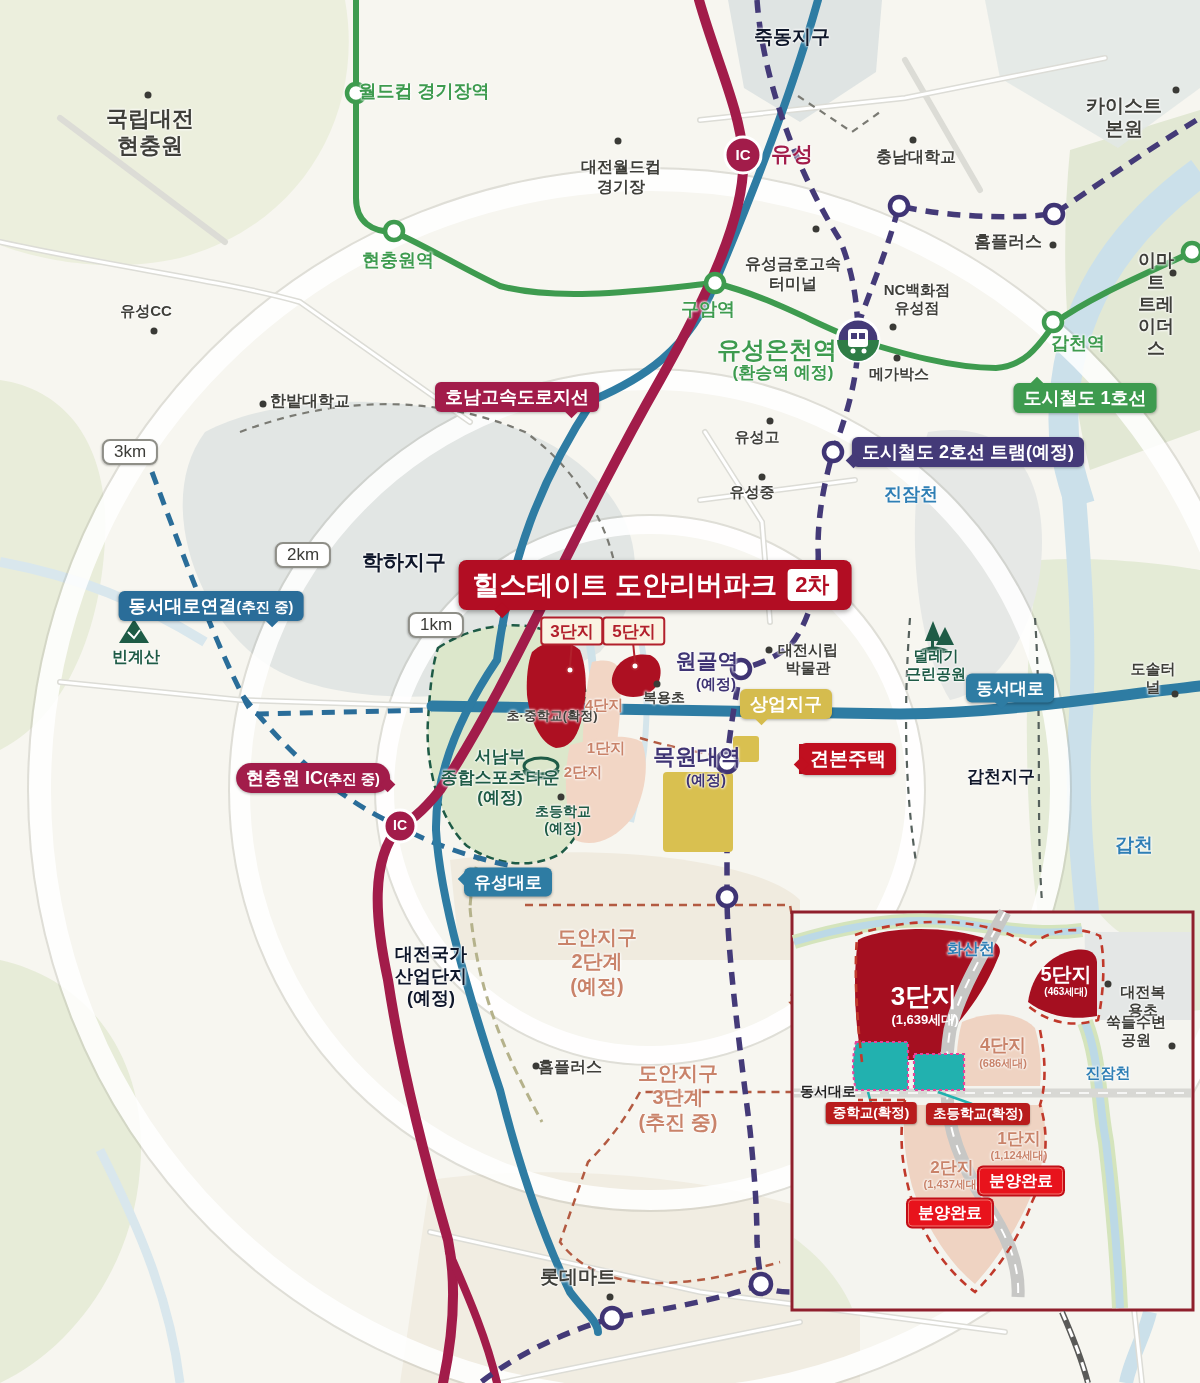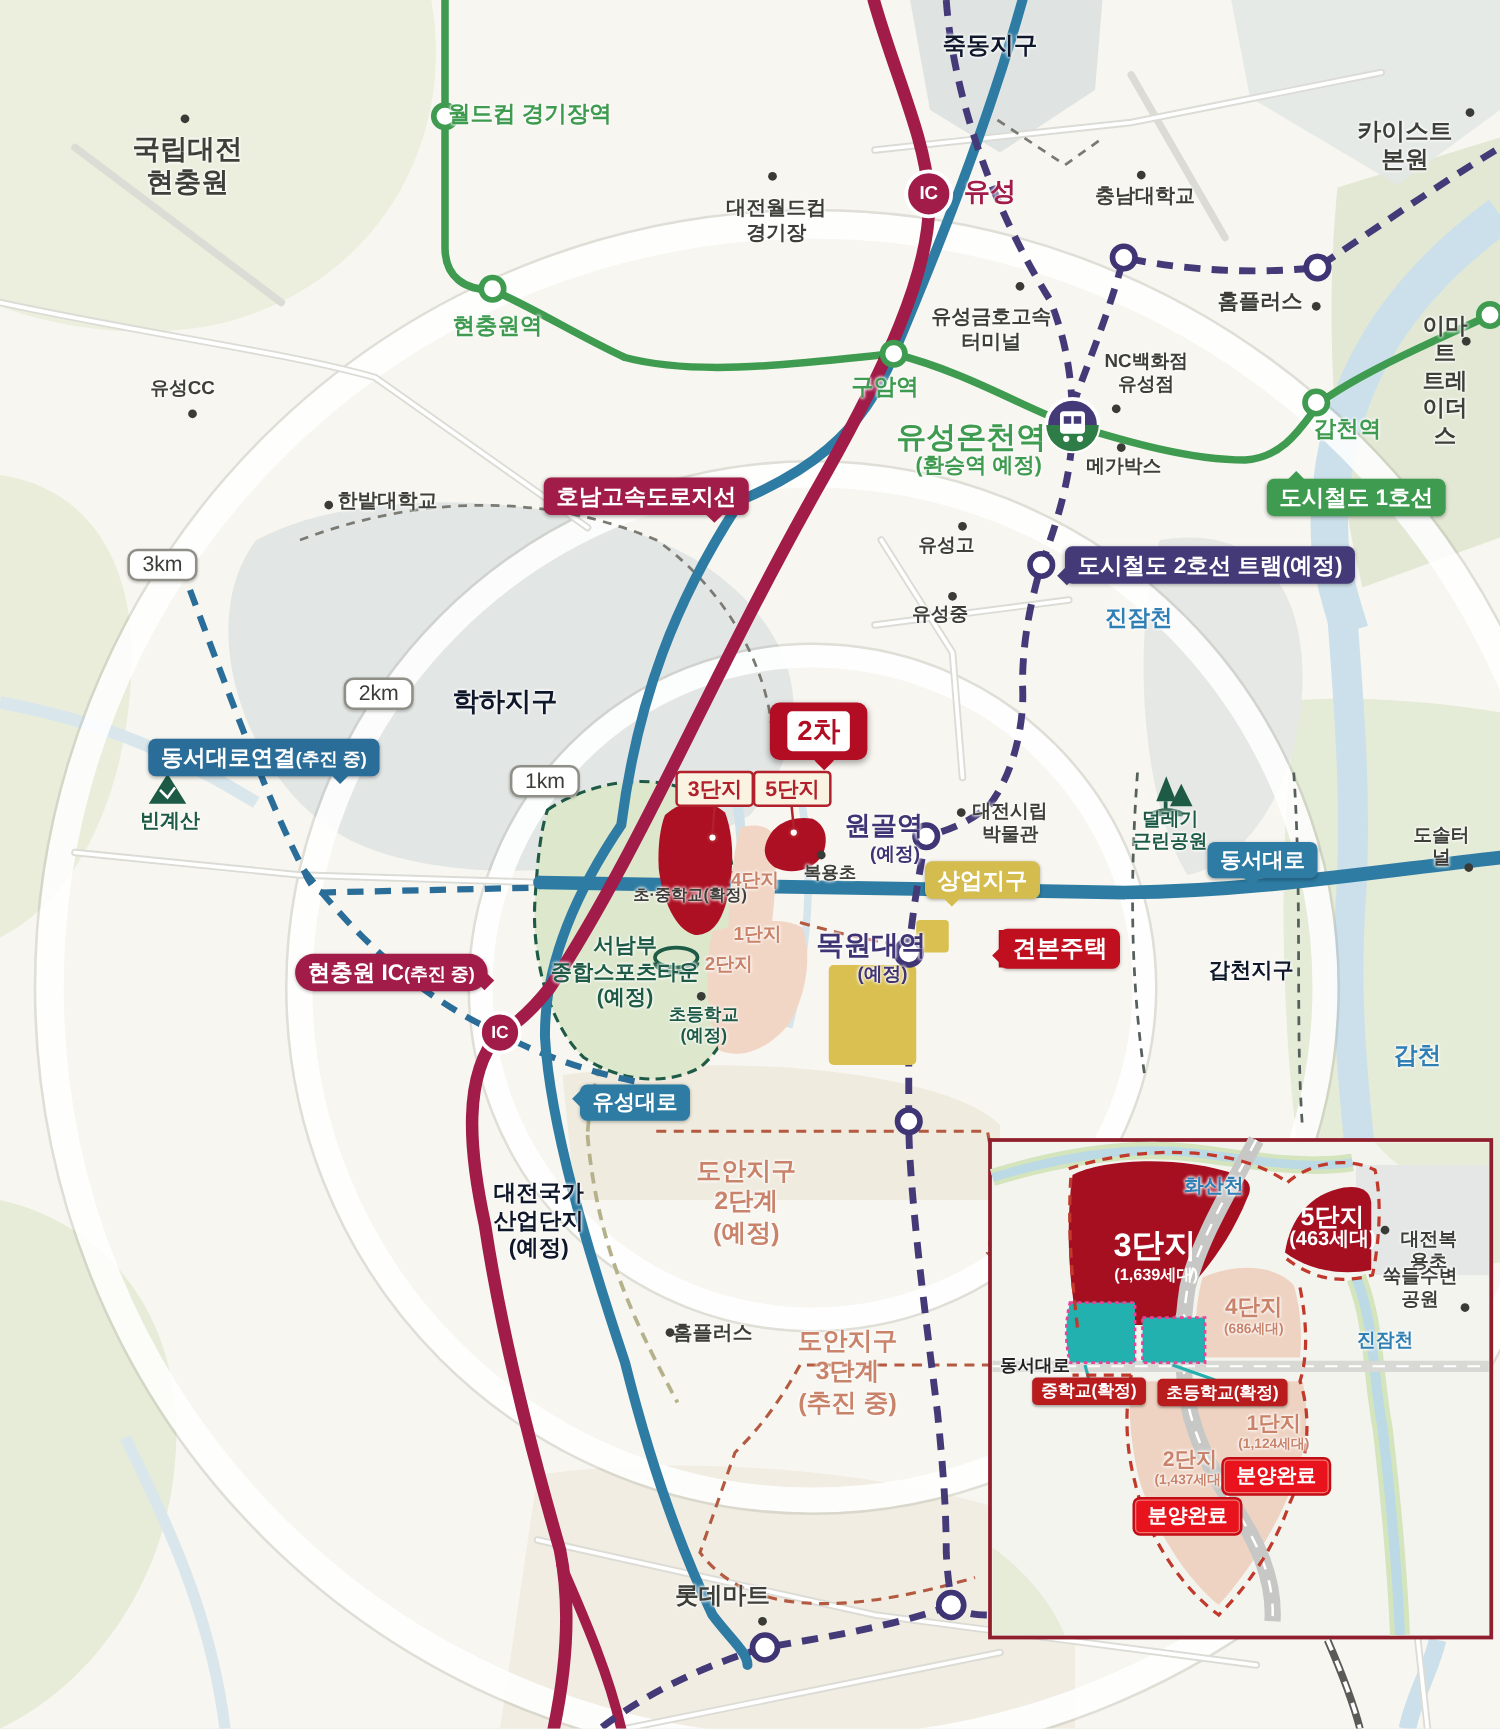--- a/index.html
+++ b/index.html
@@ -273,21 +273,21 @@
 <div class="dot" style="left:1176px;top:90px"></div>
 <div class="lbl s16" style="left:916px;top:157px">충남대학교</div>
 <div class="dot" style="left:913px;top:140px"></div>
 <div class="lbl s17" style="left:1008px;top:242px">홈플러스</div>
 <div class="dot" style="left:1053px;top:245px"></div>
 <div class="lbl s18" style="left:1156px;top:305px">이마트
 트레이더스</div>
 <div class="dot" style="left:1173px;top:273px"></div>
 <div class="lbl s18 c-green" style="left:1078px;top:344px">갑천역</div>
 <div class="badge bg-green s18" style="left:1085px;top:398px"><i class="tail bg-green" style="left:18px;top:-4px"></i><span>도시철도 1호선</span></div>
-<div class="lbl s16" style="left:793px;top:264px">유성금호고속
+<div class="lbl s16" style="left:793px;top:274px">유성금호고속
 터미널</div>
 <div class="dot" style="left:816px;top:229px"></div>
 <div class="lbl s18 c-green" style="left:398px;top:261px">현충원역</div>
 <div class="lbl s18 c-green" style="left:708px;top:310px">구암역</div>
 <div class="lbl s24 c-green" style="left:777px;top:350px">유성온천역</div>
 <div class="lbl s17 c-green" style="left:783px;top:373px">(환승역 예정)</div>
 <div class="lbl s15" style="left:917px;top:299px">NC백화점
 유성점</div>
 <div class="dot" style="left:893px;top:327px"></div>
 <div class="lbl s15" style="left:899px;top:374px">메가박스</div>
@@ -305,20 +305,21 @@
 <div class="km" style="left:303px;top:555px">2km</div>
 <div class="km" style="left:436px;top:625px">1km</div>
 <div class="lbl s21 c-gray" style="left:404px;top:562px">학하지구</div>
 <div class="badge bg-steel s18" style="left:211px;top:606px"><i class="tail bg-steel" style="right:26px;bottom:-4px"></i><span>동서대로연결</span><span class="sub">(추진 중)</span></div>
 <div class="lbl s16 c-dgreen" style="left:136px;top:657px">빈계산</div>
 <div class="lbl s15" style="left:146px;top:311px">유성CC</div>
 <div class="dot" style="left:154px;top:331px"></div>
 
 <div class="title-banner" style="left:655px;top:585px">
   <i class="tail" style="left:38px;bottom:-6px;background:#b20d23"></i>
+  <span>힐스테이트 도안리버파크</span>
   <span class="title-phase">2차</span>
 </div>
 <div class="unit-badge" style="left:572px;top:631px">3단지</div>
 <div class="unit-badge" style="left:634px;top:631px">5단지</div>
 <div class="lbl s14" style="left:664px;top:698px">복용초</div>
 <div class="dot" style="left:657px;top:684px"></div>
 <div class="lbl s21 c-navy" style="left:707px;top:661px">원골역</div>
 <div class="lbl s15 c-navy" style="left:716px;top:684px">(예정)</div>
 <div class="lbl s15" style="left:808px;top:659px">대전시립
 박물관</div>
@@ -358,21 +359,21 @@
 <div class="lbl s20 c-pink" style="left:678px;top:1098px">도안지구
 3단계
 (추진 중)</div>
 <div class="lbl s19" style="left:578px;top:1277px">롯데마트</div>
 <div class="dot" style="left:610px;top:1297px"></div>
 
 <div class="lbl s16 c-blue" style="left:971px;top:949px">화산천</div>
 <div class="lbl s26 c-white" style="left:924px;top:997px">3단지</div>
 <div class="lbl s13 c-white" style="left:925px;top:1020px">(1,639세대)</div>
 <div class="lbl s20 c-white" style="left:1066px;top:974px">5단지</div>
-<div class="lbl s13 c-white" style="left:1066px;top:992px;font-size:16px">(463세대)</div>
+<div class="lbl s13 c-white" style="left:1066px;top:992px;font-size:10px">(463세대)</div>
 <div class="lbl s15" style="left:1143px;top:1001px">대전복용초</div>
 <div class="dot" style="left:1108px;top:984px"></div>
 <div class="lbl s15" style="left:1136px;top:1031px">쑥들수변공원</div>
 <div class="dot" style="left:1172px;top:1046px"></div>
 <div class="lbl s18 c-pink" style="left:1003px;top:1046px">4단지</div>
 <div class="lbl c-pink" style="left:1003px;top:1064px;font-size:11px">(686세대)</div>
 <div class="lbl s15 c-blue" style="left:1108px;top:1073px">진잠천</div>
 <div class="lbl s14" style="left:828px;top:1092px;color:#222">동서대로</div>
 <div class="school-badge" style="left:871px;top:1113px">중학교(확정)</div>
 <div class="school-badge" style="left:978px;top:1114px">초등학교(확정)</div>

